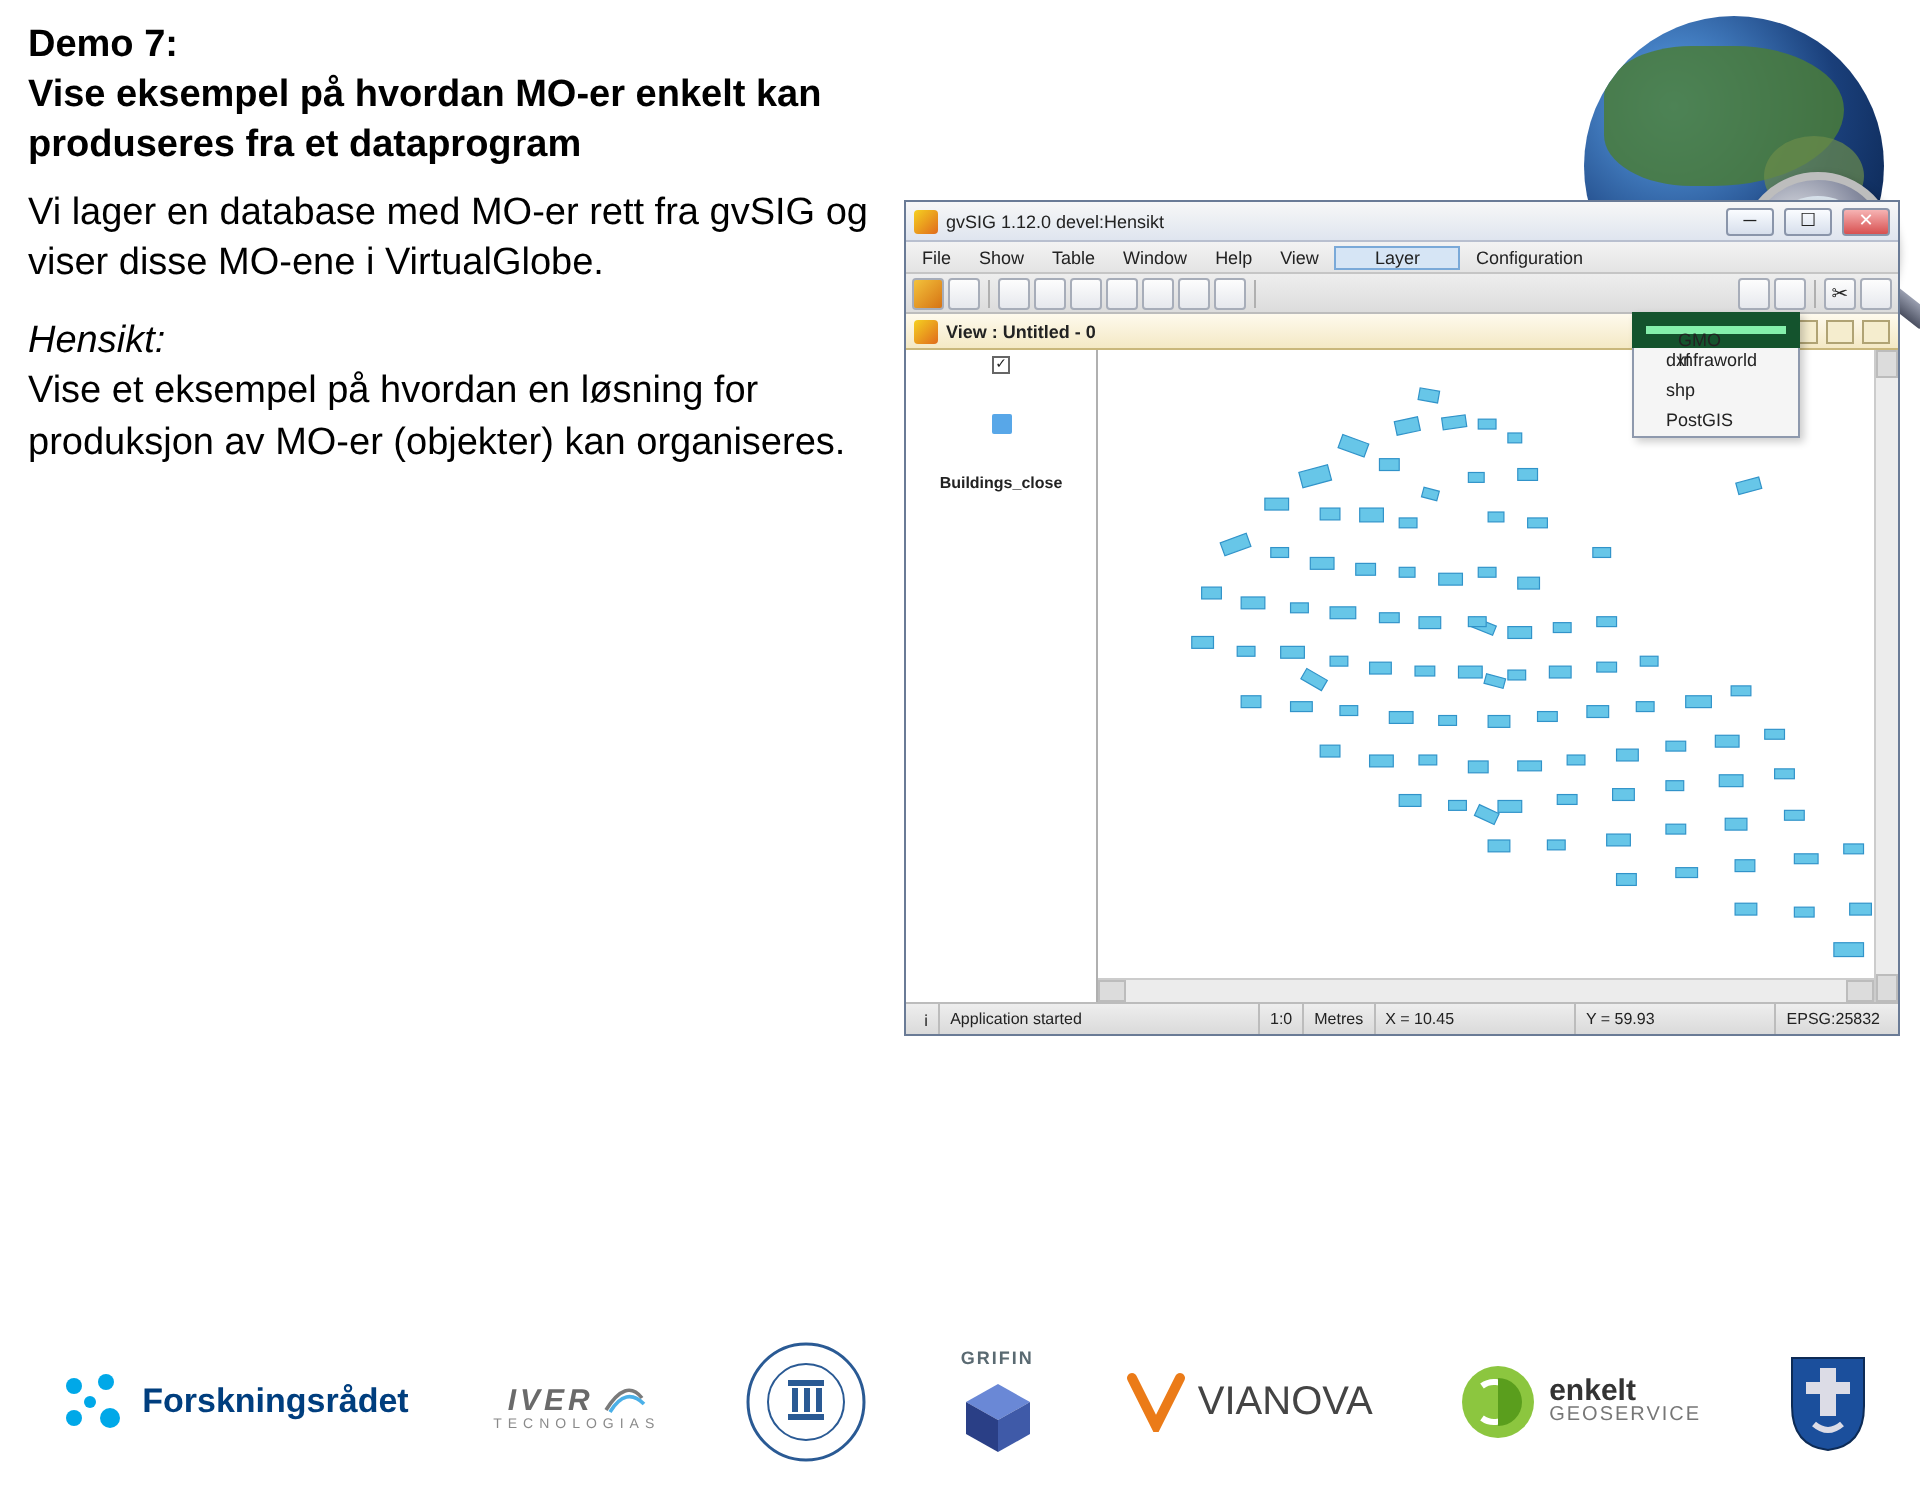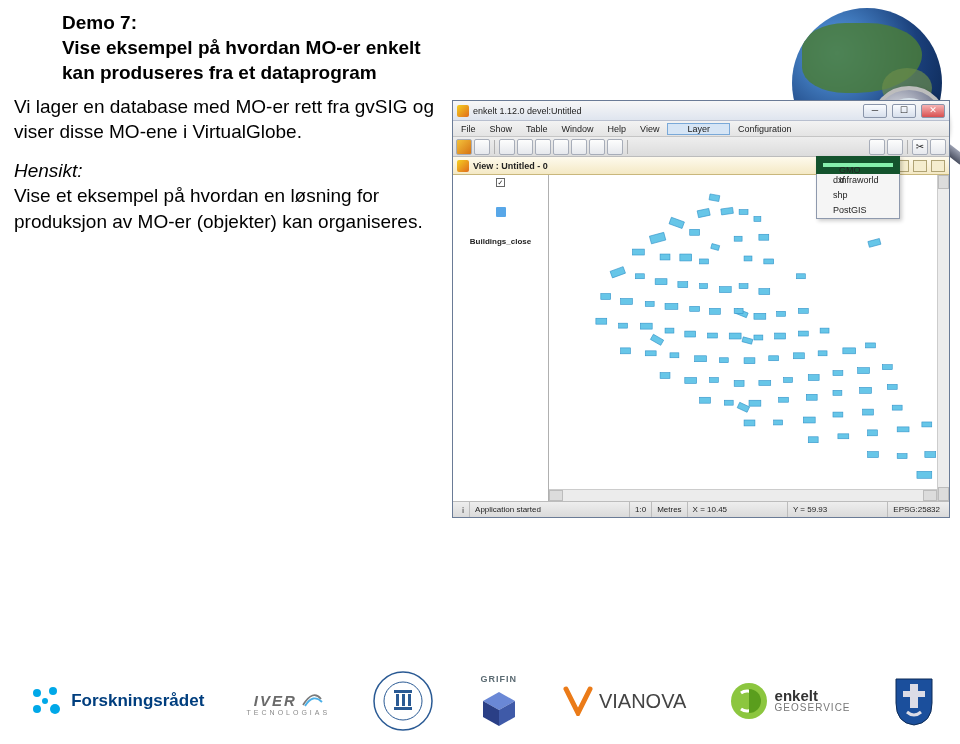--- a/index.html
+++ b/index.html
@@ -86,21 +86,21 @@
 
   
   .slide-text {
     position: absolute;
     left: 14px;
     top: 10px;
     width: 430px;
     font-size: 19px;
     line-height: 1.32;
   }
-  .slide-text .title { font-weight: bold; margin-bottom: 9px; margin-left: 48px; }
+  .slide-text .title { font-weight: bold; margin-bottom: 9px; }
   .slide-text .para { margin-bottom: 14px; }
   .slide-text .label { font-style: italic; }
 
   
   .app-window {
     position: absolute;
     top: 100px;
     left: 452px;
     width: 498px;
     height: 418px;
@@ -367,21 +367,21 @@
   <div class="para">Vi lager en database med MO-er rett fra gvSIG og viser disse MO-ene i VirtualGlobe.</div>
   <div class="para">
     <span class="label">Hensikt:</span><br>
     <span>Vise et eksempel på hvordan en løsning for produksjon av MO-er (objekter) kan organiseres.</span>
   </div>
 </div>
 
 <div class="app-window">
   <div class="titlebar">
     <div class="tb-icon"></div>
-    <div class="tb-title">enkelt 1.12.0 devel:Untitled</div>
+    <div class="tb-title">gvSIG 1.12.0 devel:Hensikt</div>
     <div class="winbtn">─</div>
     <div class="winbtn">☐</div>
     <div class="winbtn close">✕</div>
   </div>
 
   <div class="menubar">
     <span>File</span>
     <span>Show</span>
     <span>Table</span>
     <span>Window</span>

